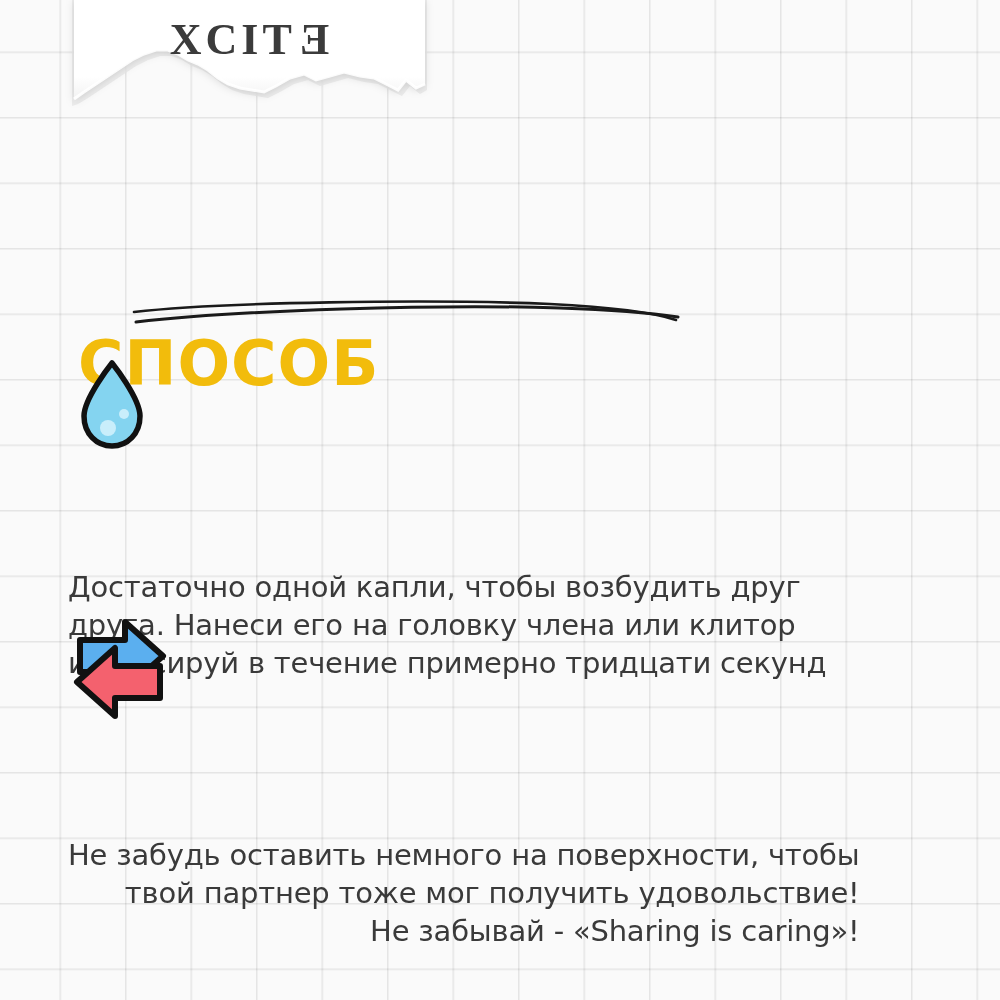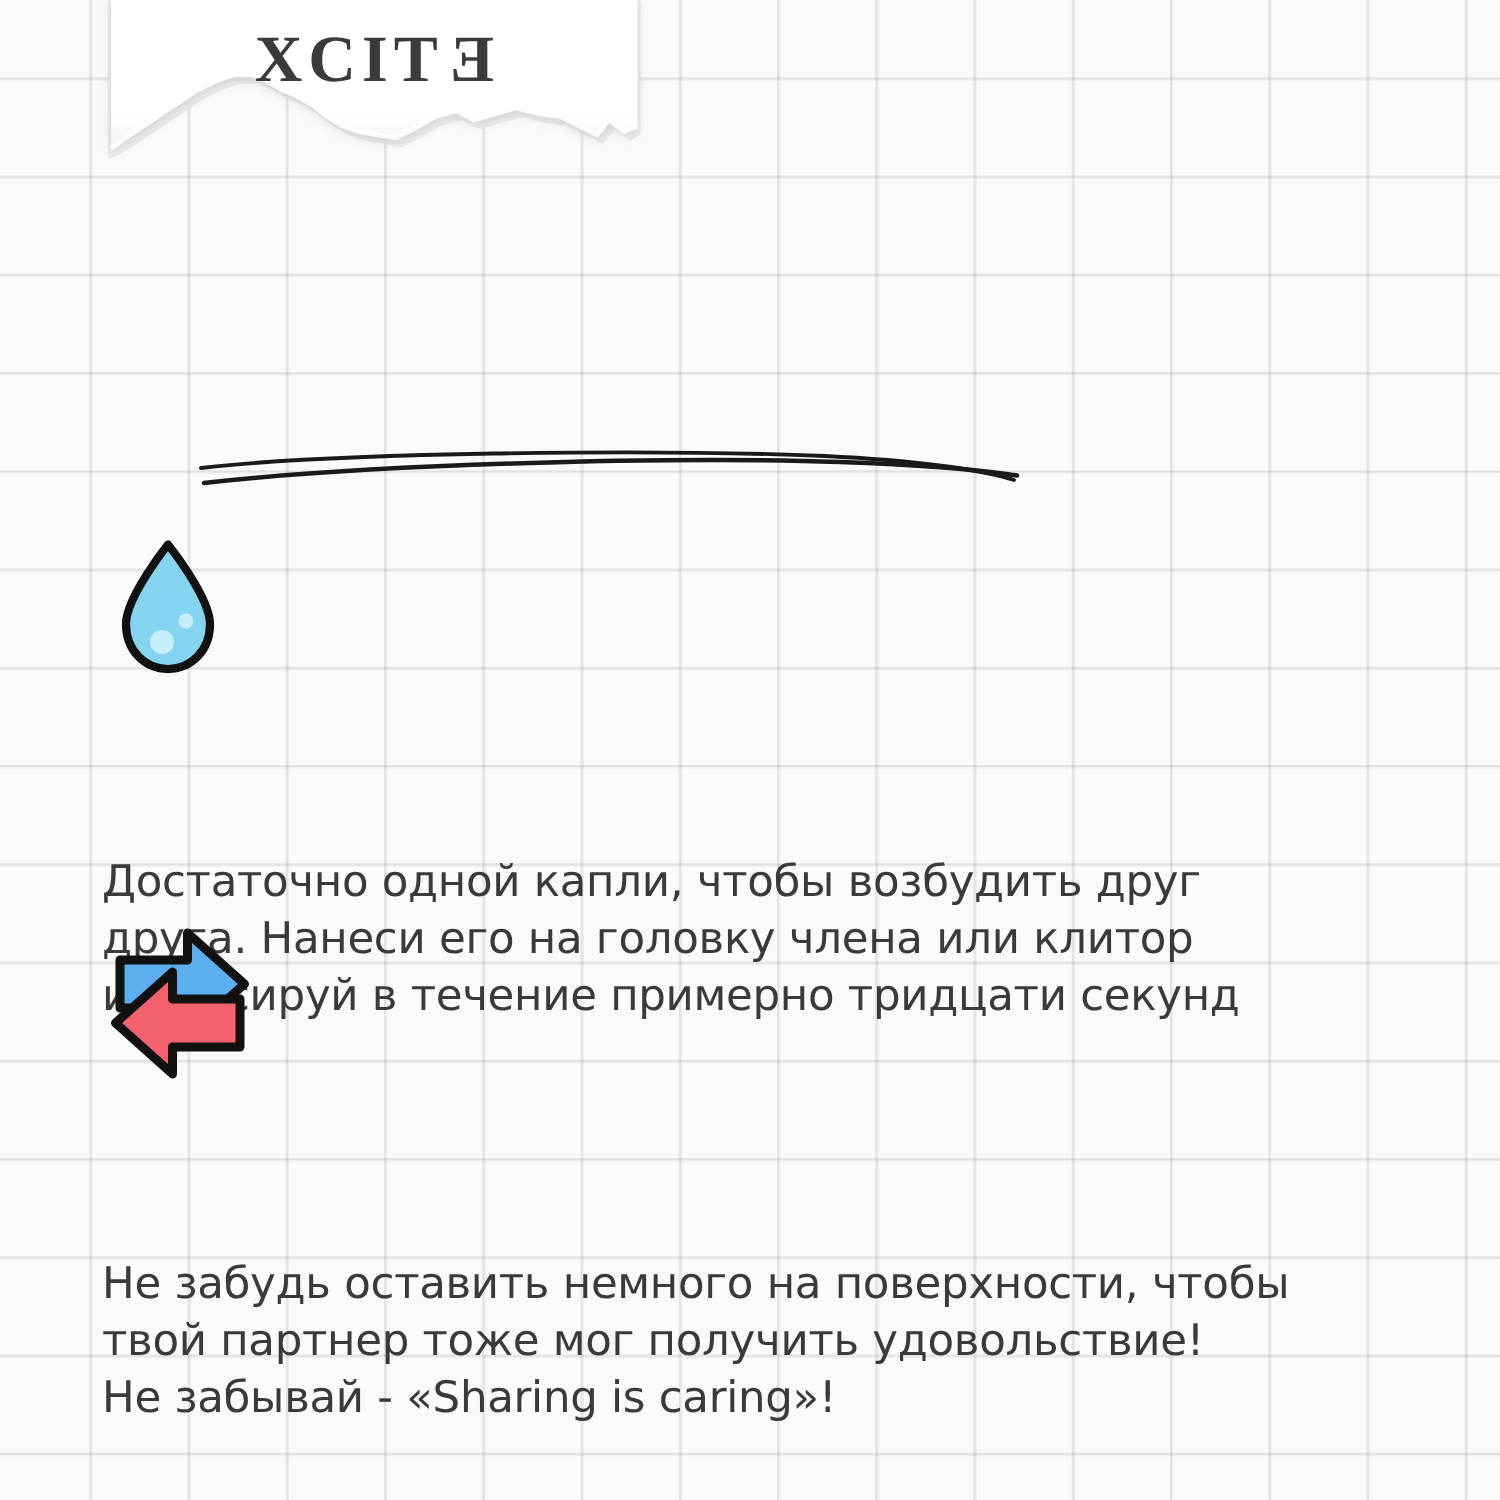--- a/index.html
+++ b/index.html
@@ -120,21 +120,21 @@
     margin: 0;
     font-family: "DejaVu Sans", sans-serif;
     font-size: 29px;
     line-height: 38px;
     color: #3a3a3a;
     letter-spacing: -0.2px;
     white-space: pre-line;
     font-weight: 400;
   }
   .block-1 .body-text { margin-top: 116px; }
-  .block-2 .body-text { margin-top: 118px; }
+  .block-2 .body-text { margin-top: 118px; text-align: right; }
 </style>
 </head>
 <body>
 
 <div id="poster">
 
   <div class="grid-bg"></div>
 
   <div class="torn-paper">
     <svg viewBox="0 0 355 118" preserveAspectRatio="none" xmlns="http://www.w3.org/2000/svg">
@@ -152,20 +152,21 @@
       <path d="M0,0 L355,0 L355,92 L348,96 L338,88 L330,98 L318,92 L306,86 L292,84 L276,80 L262,84 L248,88 L236,82 L222,86 L208,94 L196,100 L184,98 L172,96 L160,92 L150,86 L140,78 L130,72 L120,68 L110,62 L100,58 L88,58 L76,62 L64,68 L52,76 L40,84 L28,92 L16,100 L6,106 L0,108 Z" fill="#e9e9e9" opacity="0.85"></path>
 
       <path d="M2,0 L353,0 L353,86 L344,90 L334,82 L326,92 L314,86 L302,80 L288,78 L272,74 L258,78 L244,82 L232,76 L218,80 L204,88 L192,94 L180,92 L168,90 L156,86 L146,80 L136,72 L126,66 L116,62 L106,56 L96,52 L84,52 L72,56 L60,62 L48,70 L36,78 L24,86 L12,94 L4,100 L2,101 Z" fill="url(#tearGrad)" filter="url(#paperShadow)"></path>
 
       <path d="M2,101 L12,94 L24,86 L36,78 L48,70 L60,62 L72,56 L84,52 L96,52 L106,56 L116,62 L126,66 L136,72 L146,80 L156,86 L168,90 L180,92 L192,94 L204,88 L218,80 L232,76 L244,82 L258,78 L272,74 L288,78 L302,80 L314,86 L326,92 L334,82 L344,90 L353,86" fill="none" stroke="#ffffff" stroke-width="3" opacity="0.9"></path>
     </svg>
     <div class="brand-logo"><span>XCIT</span><span class="rev-e">E</span></div>
   </div>
 
   <h1 class="headline">
+    <span class="headline-line">СПОСОБ</span>
   </h1>
 
   <div class="underline-stroke">
     <svg viewBox="0 0 550 36" xmlns="http://www.w3.org/2000/svg">
       <path d="M4,16 C90,6 300,3 420,8 C480,11 525,17 546,24" fill="none" stroke="#1a1a1a" stroke-width="2.6" stroke-linecap="round"></path>
       <path d="M6,26 C110,14 310,8 430,12 C490,14 528,18 548,21" fill="none" stroke="#1a1a1a" stroke-width="3" stroke-linecap="round"></path>
     </svg>
   </div>
 
   <div class="block block-1">

